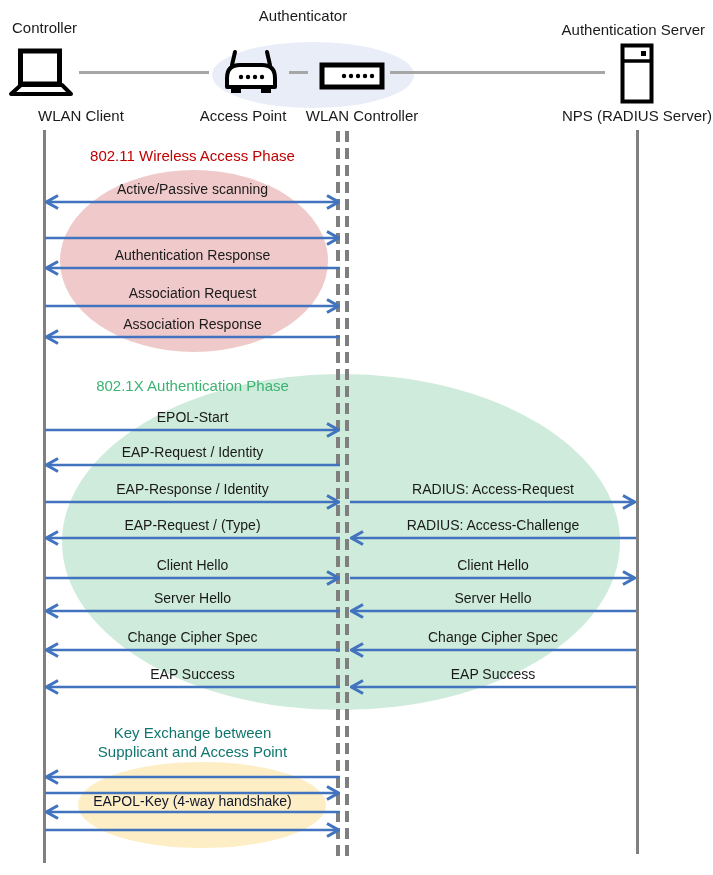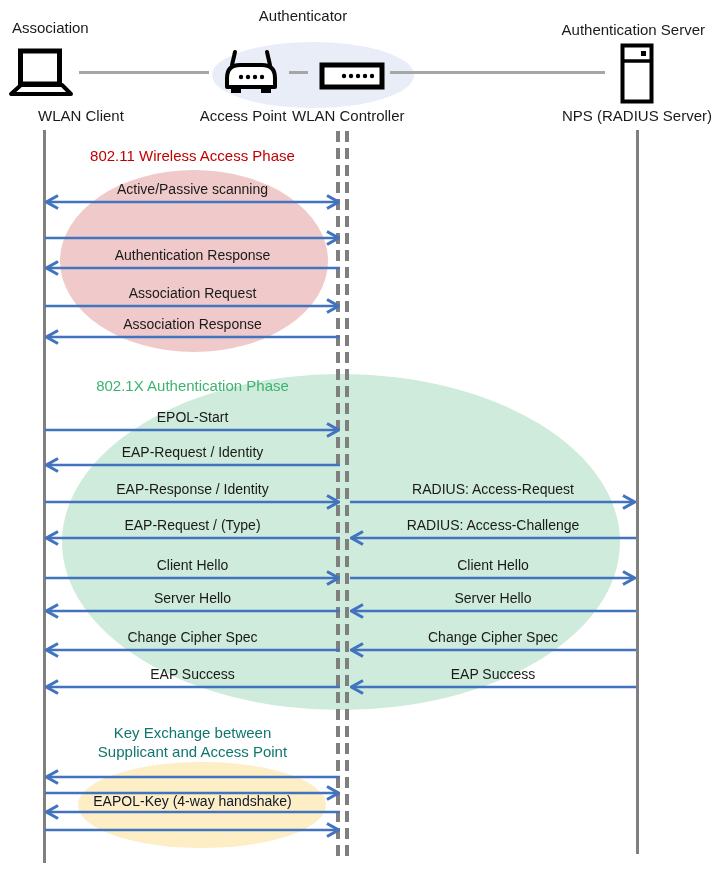--- a/index.html
+++ b/index.html
@@ -24,21 +24,21 @@
 
   .node-icon{position:absolute;}
   #icon-laptop{left:8px;top:48px;}
   #icon-ap{left:222px;top:49px;}
   #icon-controller{left:319px;top:62px;}
   #icon-server{left:620px;top:43px;}
 
   .node-label{position:absolute;font-size:15px;color:#1a1a1a;top:107px;}
   #label-client{left:10px;margin-left:28px;}
   #label-ap{left:183px;width:120px;text-align:center;}
-  #label-controller{left:292px;width:140px;text-align:left;}
+  #label-controller{left:292px;width:140px;text-align:center;}
   #label-nps{left:557px;width:160px;text-align:center;}
 
   .lifeline{position:absolute;width:3px;background:#808080;}
   #lifeline-client{left:43px;top:130px;height:733px;}
   #lifeline-nps{left:636px;top:130px;height:724px;}
   .lifeline-dashed{position:absolute;width:4px;top:131px;height:726px;
     background:repeating-linear-gradient(to bottom,#7F7F7F 0 11px,transparent 11px 17px);}
   #dash-a{left:336px;}
   #dash-b{left:345px;}
 
@@ -56,21 +56,21 @@
 </head>
 <body>
 
 <div id="diagram">
 
   <div class="ellipse" id="ellipse-authenticator" style="background: rgb(233, 237, 248);"></div>
   <div class="ellipse" id="ellipse-phase1" style="background: rgb(240, 202, 202);"></div>
   <div class="ellipse" id="ellipse-phase2" style="background: rgb(206, 235, 219);"></div>
   <div class="ellipse" id="ellipse-phase3" style="background: rgb(253, 238, 197);"></div>
 
-  <div class="role" id="role-supplicant">Association</div>
+  <div class="role" id="role-supplicant">Controller</div>
   <div class="role" id="role-authenticator">Authenticator</div>
   <div class="role" id="role-authserver">Authentication Server</div>
 
   <div class="connector" id="conn-1"></div>
   <div class="connector" id="conn-dash"></div>
   <div class="connector" id="conn-2"></div>
 
   <svg class="node-icon" id="icon-laptop" width="66" height="50" viewBox="0 0 66 50">
     <rect x="12.5" y="3" width="39" height="33" fill="#fff" stroke="#000" stroke-width="5"></rect>
     <polygon points="3,46 63,46 54,37 13,37" fill="#fff" stroke="#000" stroke-width="4" stroke-linejoin="round"></polygon>

